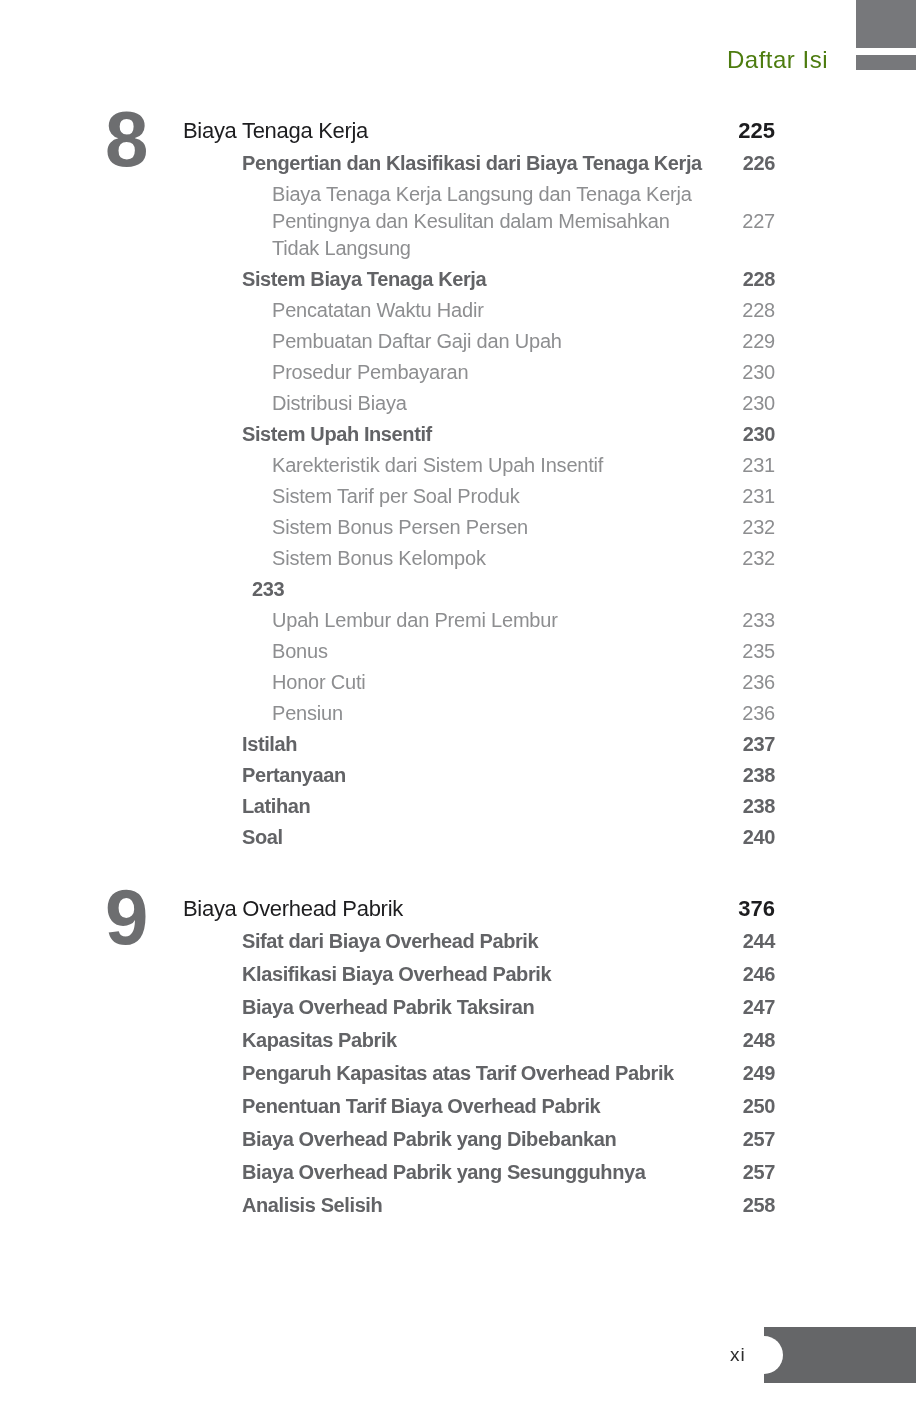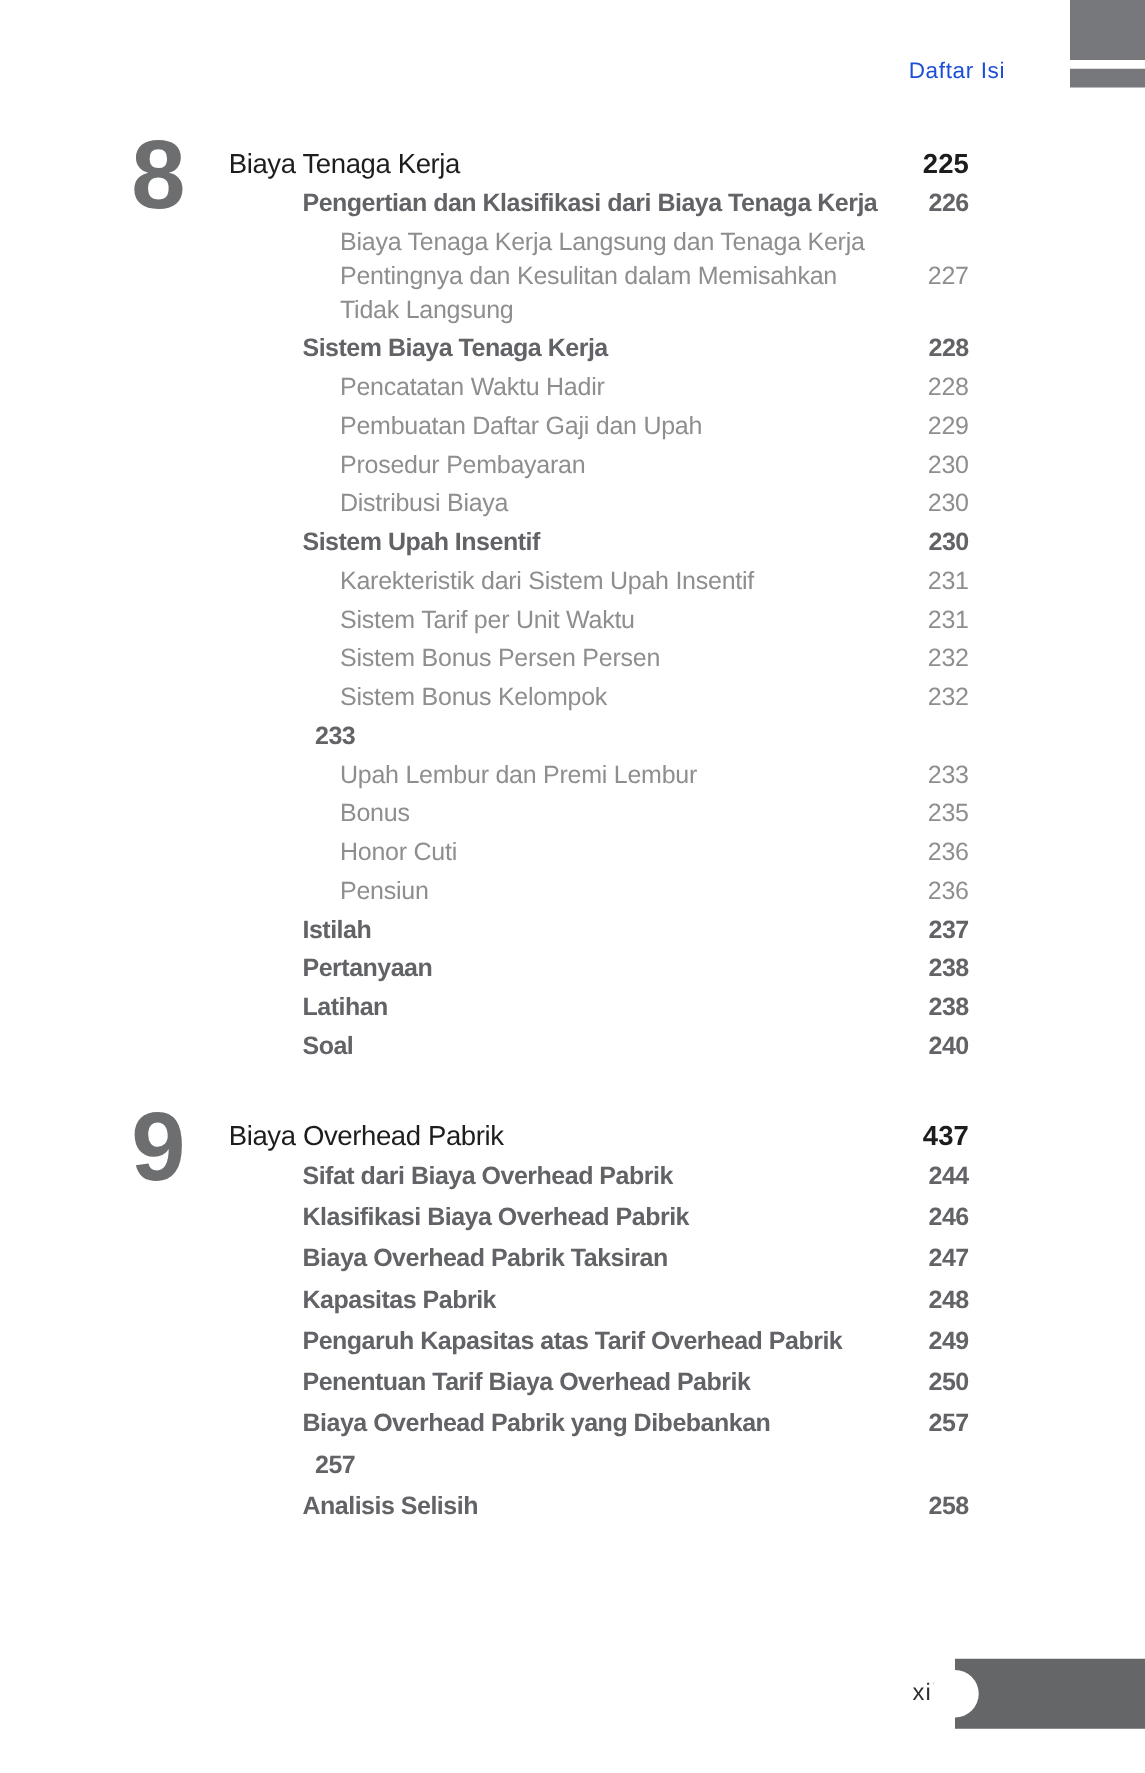--- a/index.html
+++ b/index.html
@@ -7,21 +7,21 @@
     width: 916px; height: 1418px;
     background: #ffffff;
     font-family: "Liberation Sans", sans-serif;
     position: relative;
     overflow: hidden;
   }
 
   
   .header-label {
     position: absolute; left: 727px; top: 46px;
-    font-size: 18px; color: #1d4ed8; letter-spacing: 0.5px;
+    font-size: 24px; color: #4d7c0f; letter-spacing: 0.5px;
   }
   .corner-block {
     position: absolute; right: 0; top: 0;
     width: 60px; height: 48px; background: #77787b;
   }
   .corner-strip {
     position: absolute; right: 0; top: 55px;
     width: 60px; height: 15px; background: #77787b;
   }
 
@@ -146,21 +146,21 @@
           <div class="entry-page">230</div>
         </div>
         <div class="entry level-3">
           <div class="entry-text">
             <div class="entry-line">Karekteristik dari Sistem Upah Insentif</div>
           </div>
           <div class="entry-page">231</div>
         </div>
         <div class="entry level-3">
           <div class="entry-text">
-            <div class="entry-line">Sistem Tarif per Unit Waktu</div>
+            <div class="entry-line">Sistem Tarif per Soal Produk</div>
           </div>
           <div class="entry-page">231</div>
         </div>
         <div class="entry level-3">
           <div class="entry-text">
             <div class="entry-line">Sistem Bonus Persen Persen</div>
           </div>
           <div class="entry-page">232</div>
         </div>
         <div class="entry level-3">
@@ -220,21 +220,21 @@
           </div>
           <div class="entry-page">240</div>
         </div>
       </div>
   </div>
 
   <div class="chapter">
     <div class="chapter-number">9</div>
     <div class="chapter-header">
       <div class="chapter-title">Biaya Overhead Pabrik</div>
-      <div class="chapter-page">437</div>
+      <div class="chapter-page">376</div>
     </div>
     <div class="chapter-entries">
         <div class="entry level-2">
           <div class="entry-text">
             <div class="entry-line">Sifat dari Biaya Overhead Pabrik</div>
           </div>
           <div class="entry-page">244</div>
         </div>
         <div class="entry level-2">
           <div class="entry-text">
@@ -266,20 +266,23 @@
           </div>
           <div class="entry-page">250</div>
         </div>
         <div class="entry level-2">
           <div class="entry-text">
             <div class="entry-line">Biaya Overhead Pabrik yang Dibebankan</div>
           </div>
           <div class="entry-page">257</div>
         </div>
         <div class="entry level-2">
+          <div class="entry-text">
+            <div class="entry-line">Biaya Overhead Pabrik yang Sesungguhnya</div>
+          </div>
           <div class="entry-page">257</div>
         </div>
         <div class="entry level-2">
           <div class="entry-text">
             <div class="entry-line">Analisis Selisih</div>
           </div>
           <div class="entry-page">258</div>
         </div>
       </div>
   </div>

